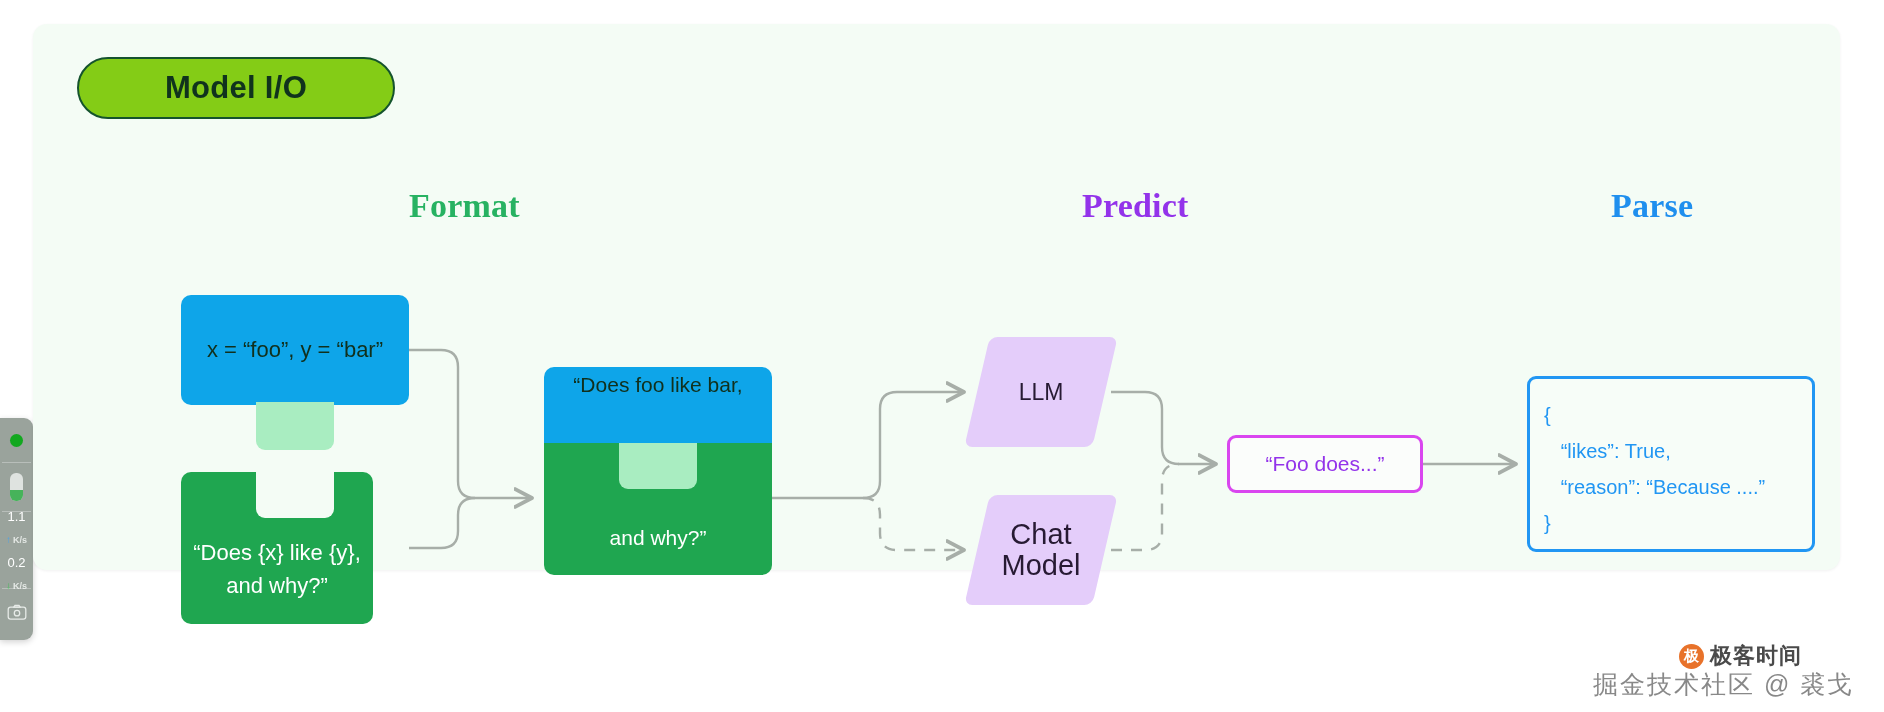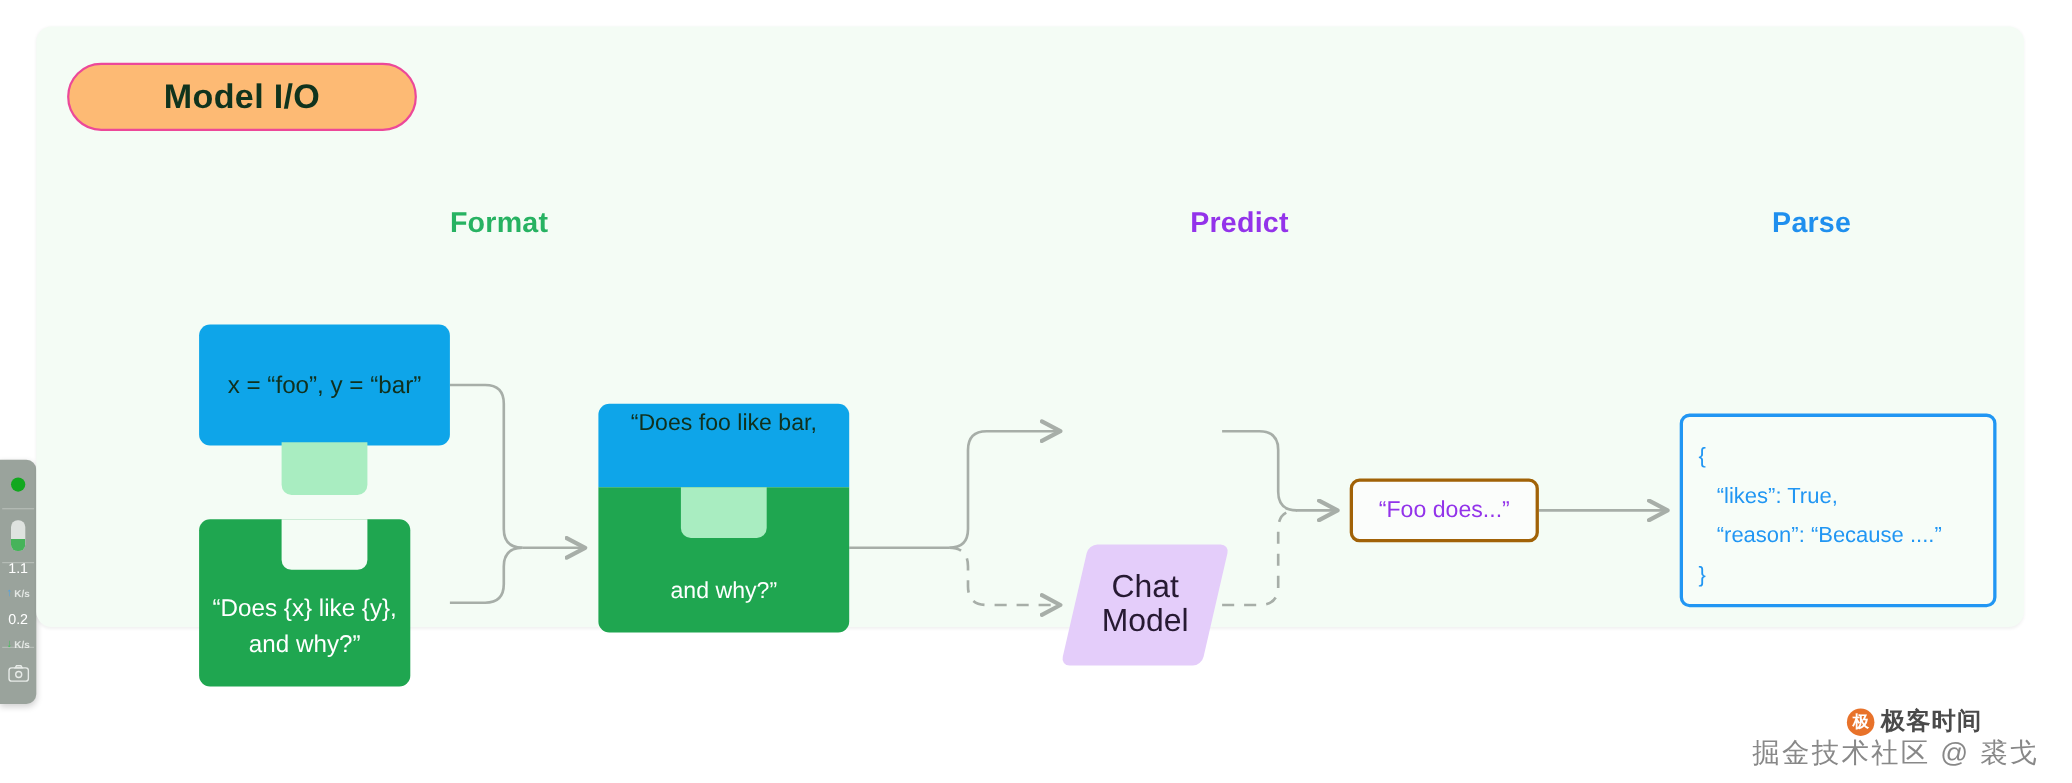--- a/index.html
+++ b/index.html
@@ -72,46 +72,47 @@
     width: 1807px;
     height: 546px;
     background: #f4fcf5;
     border-radius: 14px;
     box-shadow: 0 1px 3px rgba(0,0,0,0.06);
   }
 
   
   #pill {
     position: absolute;
-    left: 28px;
+    left: 44px;
     top: 33px;
     width: 318px;
     height: 62px;
-    background: #fdba74;
-    border: 2px solid #ec4899;
+    background: #84cc16;
+    border: 2px solid #14532d;
     border-radius: 31px;
     display: flex;
     align-items: center;
     justify-content: center;
     box-sizing: border-box;
   }
   #pill-label {
     color: #10331d;
     font-size: 31px;
     font-weight: bold;
     letter-spacing: 0.3px;
   }
 
   
   .stage-title {
     position: absolute;
-    font-size: 26px;
+    font-size: 34px;
     font-weight: bold;
     letter-spacing: 0.2px;
     white-space: nowrap;
+    font-family: Liberation Serif, serif;
   }
   #title-format  { left: 376px;  top: 163px; color: #27b262; }
   #title-predict { left: 1049px; top: 163px; color: #9333ea; }
   #title-parse   { left: 1578px; top: 163px; color: #1f8fee; }
 
   
   
   .puzzle-light {
     position: absolute;
     background: #0ea5e9;
@@ -220,22 +221,22 @@
     left: 944px; top: 471px;
     width: 128px; height: 110px;
     font-size: 29px;
     line-height: 31px;
   }
 
   
   #box-foodoes {
     position: absolute;
     left: 1194px; top: 411px;
-    width: 172px; height: 58px;
-    border: 3px solid #a16207;
+    width: 196px; height: 58px;
+    border: 3px solid #d946ef;
     border-radius: 9px;
     background: #fbfdfb;
     display: flex;
     align-items: center;
     justify-content: center;
     box-sizing: border-box;
     color: #9333ea;
     font-size: 21px;
   }
   #box-json {
@@ -388,20 +389,24 @@
     <div id="block-template-notch"></div>
 
     <div class="puzzle-light" id="block-joined-top">
       <span>“Does foo like bar,</span>
     </div>
     <div class="puzzle-dark" id="block-joined-bottom">
       <span>and why?”</span>
     </div>
     <div id="block-joined-tab"></div>
 
+    <div class="para" id="para-llm">
+      <span class="skin"></span>
+      <span class="txt">LLM</span>
+    </div>
 
     <div class="para" id="para-chat">
       <span class="skin"></span>
       <span class="txt">
         <span>Chat</span><br>
         <span>Model</span>
       </span>
     </div>
 
     <div id="box-foodoes">

